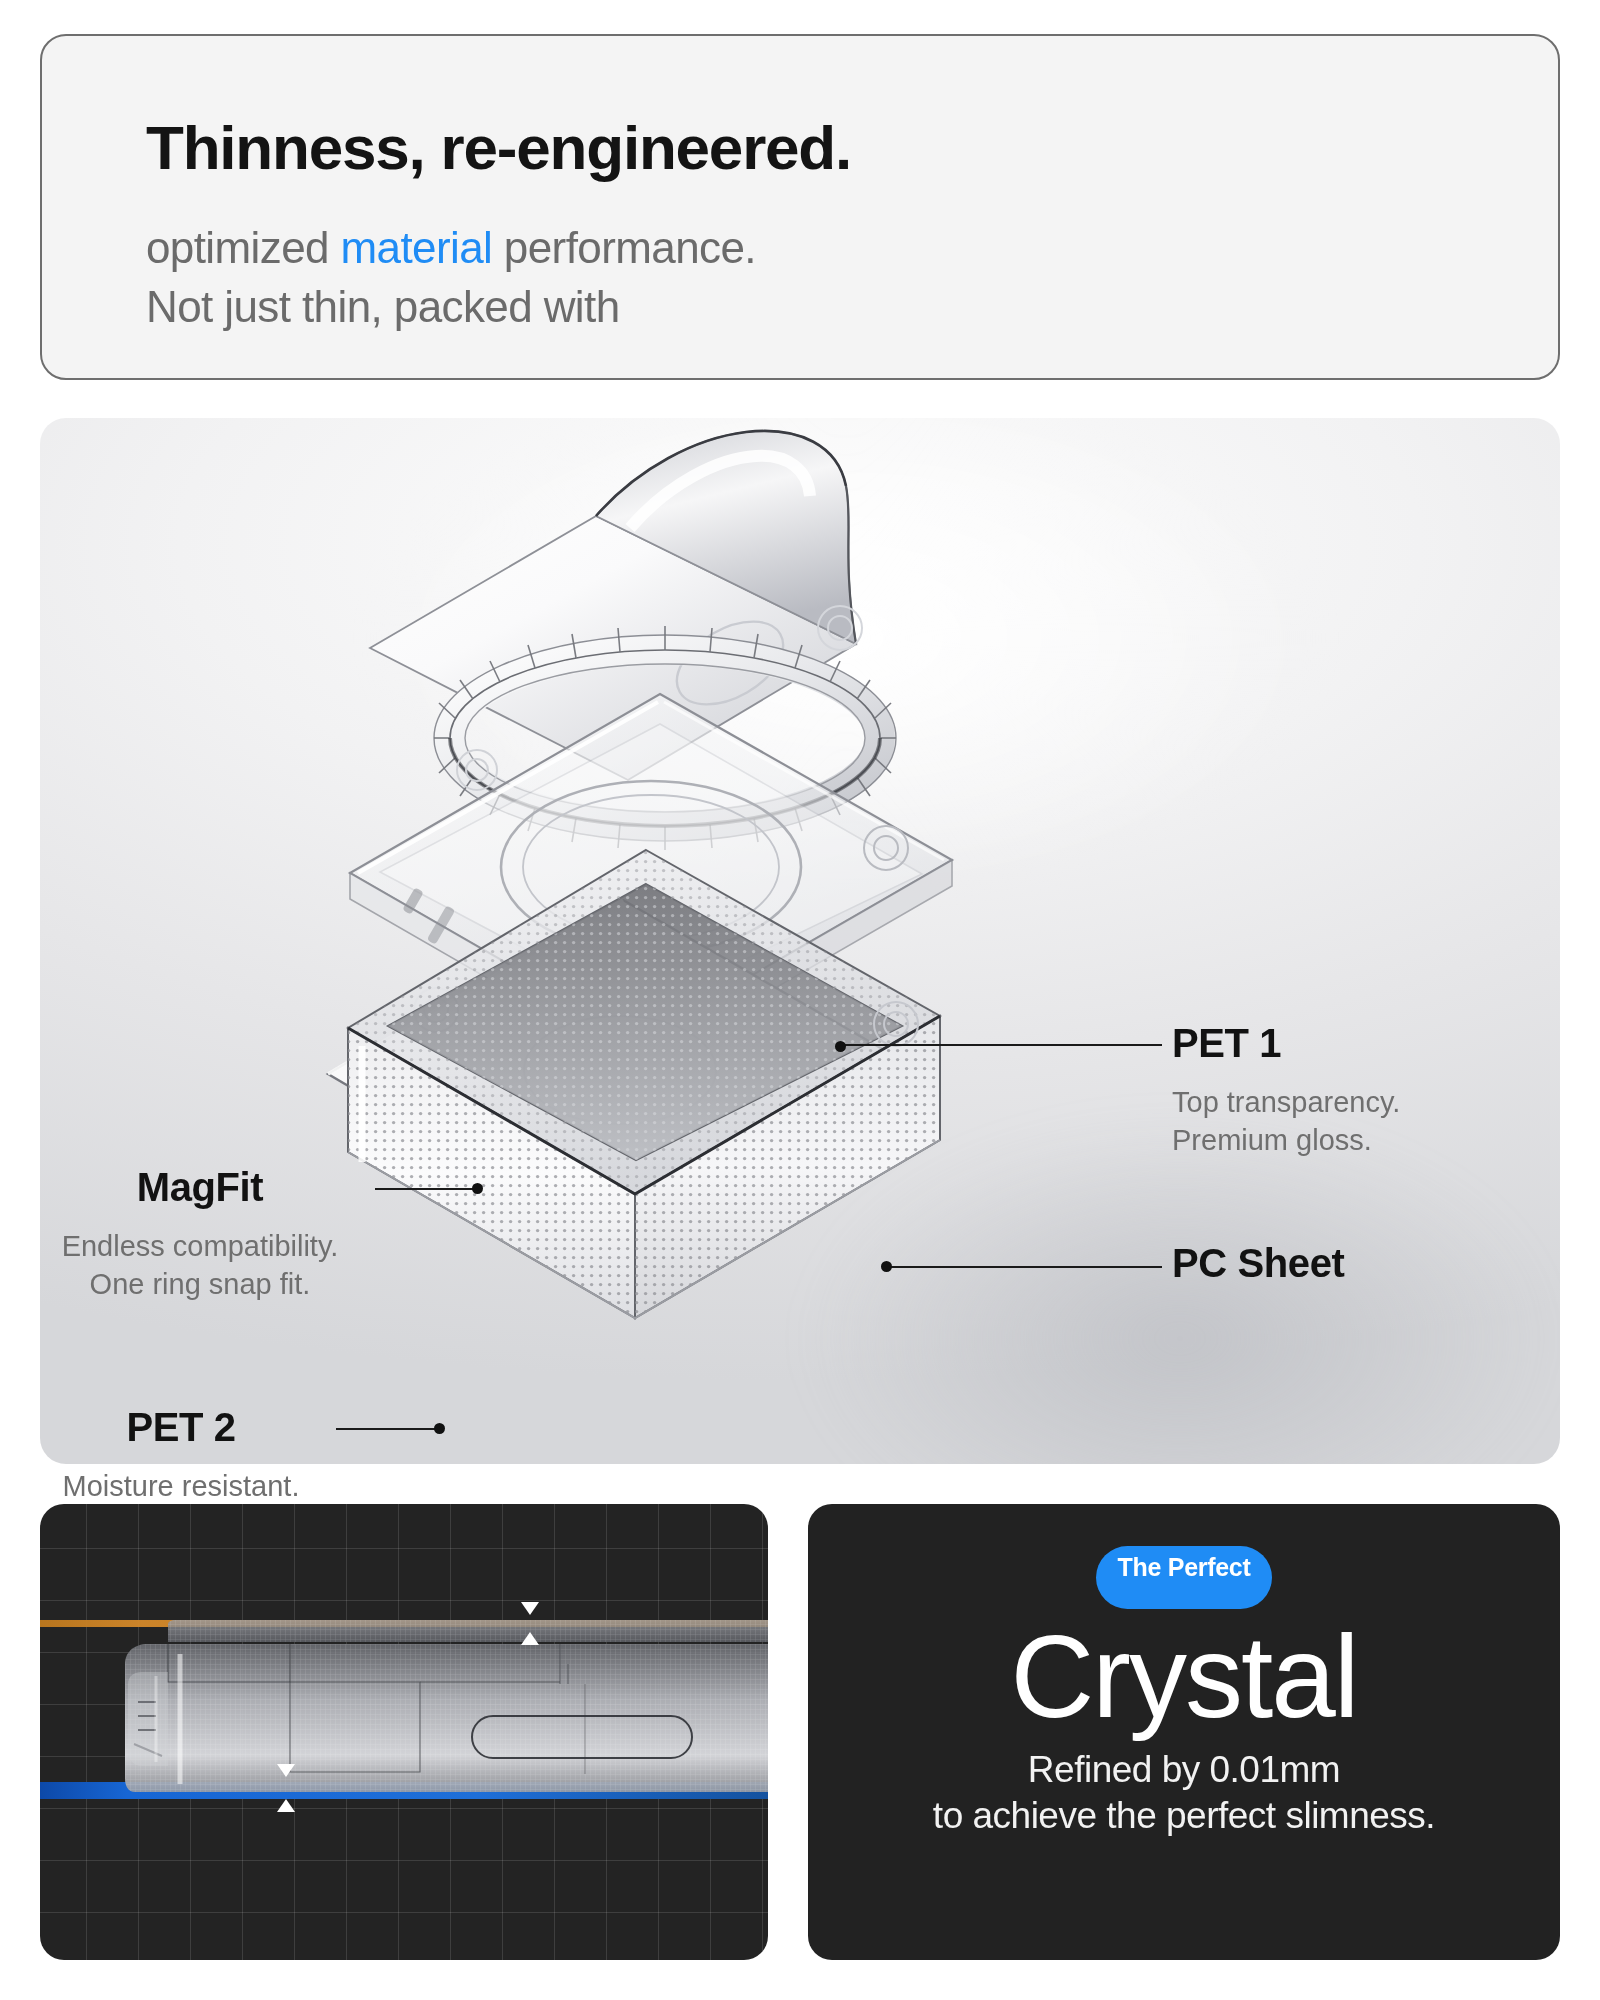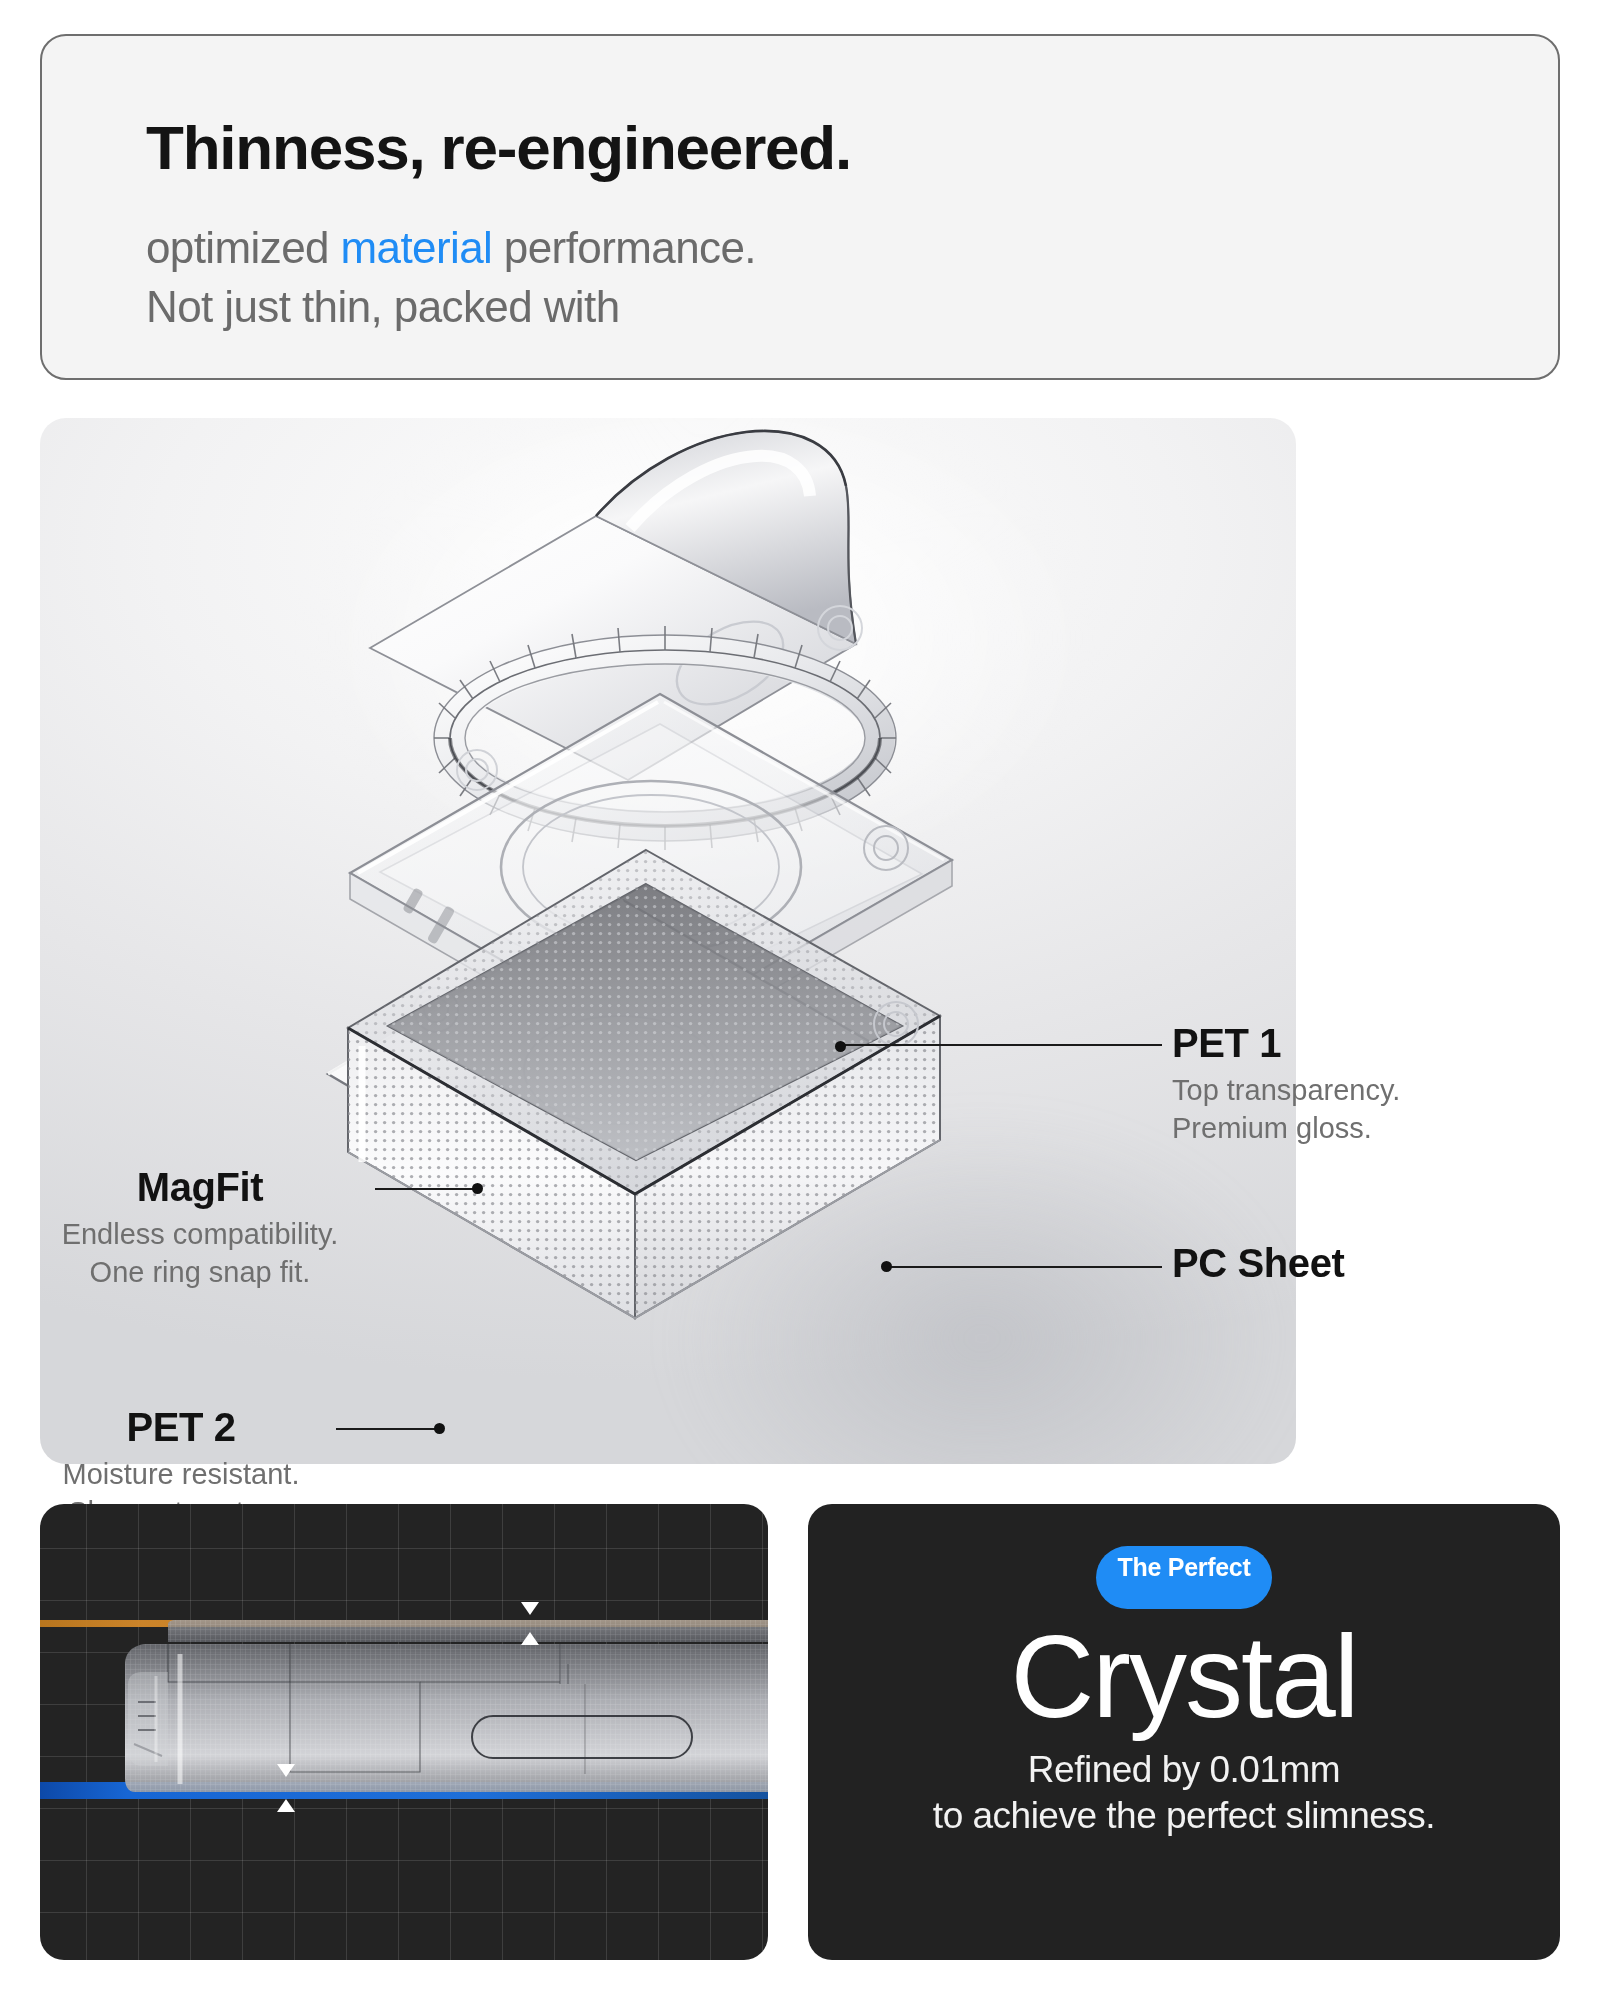--- a/index.html
+++ b/index.html
@@ -47,21 +47,21 @@
     line-height: 59px;
     letter-spacing: -0.6px;
   }
   .hl-blue { color: #1f8cf5; }
 
   
   .main-panel {
     position: absolute;
     left: 40px;
     top: 418px;
-    width: 1256px;
+    width: 1520px;
     height: 1046px;
     border-radius: 26px;
     background:
       radial-gradient(120% 80% at 50% 12%, #fdfdfd 0%, #f2f2f3 34%, #e6e6e8 62%, #d6d7da 100%);
     overflow: visible;
   }
   .main-panel-clip {
     position: absolute;
     inset: 0;
     border-radius: 26px;
@@ -101,21 +101,21 @@
     letter-spacing: -0.4px;
     white-space: nowrap;
     line-height: 46px;
   }
   .callout .cl-desc {
     font-size: 29px;
     font-weight: 400;
     color: #6f6f6f;
     line-height: 38px;
     white-space: nowrap;
-    margin-top: 5px;
+    margin-top: 17px;
   }
   .callout.right { text-align: left; }
   .callout.left  { text-align: center; }
 
   
   .leader {
     position: absolute;
     height: 0;
     border-top: 2.5px solid #1a1a1a;
   }

